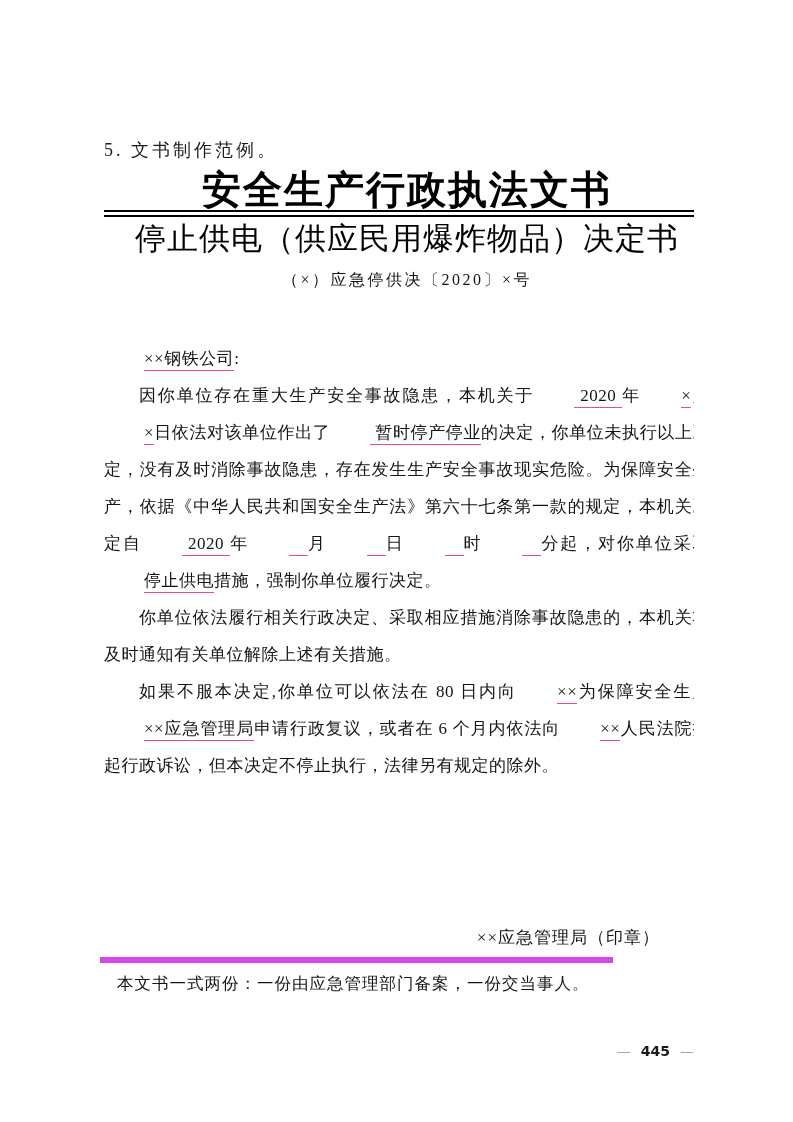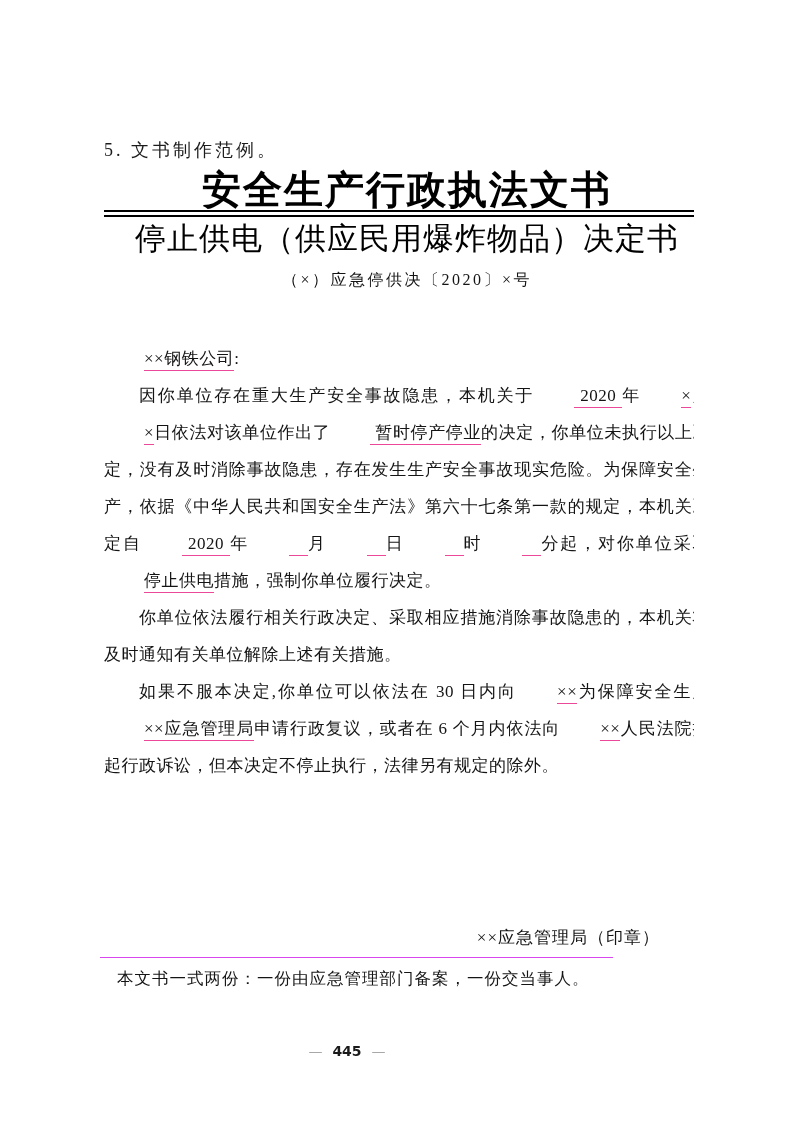--- a/index.html
+++ b/index.html
@@ -73,35 +73,35 @@
     line-height: 37px;
     letter-spacing: 1px;
   }
   .sig-issuer { padding-right: 50px; }
   .sig-date   { padding-right: 68px; }
   .footnote {
     position: absolute;
     left: 100px;
     right: 81px;
     top: 957px;
-    border-top: 1px solid #d946ef;
+    border-top: 6px solid #d946ef;
     padding-top: 9px;
   }
   .footnote-text {
     font-size: 16.5px;
     letter-spacing: 1px;
     text-indent: 17px;
     line-height: 24px;
   }
   .page-number {
     position: absolute;
     top: 1043px;
     left: 0;
     width: 100%;
-    text-align: center;
+    text-align: right;
     font-family: "DejaVu Sans", "Liberation Sans", sans-serif;
     font-size: 14px;
   }
   .page-number .dash { color: #a8a8a8; letter-spacing: 0; }
   .page-number .num  { color: #1a1a1a; font-weight: 600; margin: 0 10px; }
 </style>
 </head>
 <body>
 
 <div class="page">
@@ -114,21 +114,21 @@
     <div class="double-rule"></div>
 
     <div class="doc-subtitle">停止供电（供应民用爆炸物品）决定书</div>
 
     <div class="doc-number">（×）应急停供决〔2020〕×号</div>
 
     <div class="body-text">
       <p class="salutation"><span class="u">××钢铁公司</span><span>:</span></p>
       <p class="para"><span>因你单位存在重大生产安全事故隐患，本机关于</span><span class="u"> 2020 </span><span>年</span><span class="u">×</span><span>月</span><span class="u">×</span><span>日依法对该单位作出了</span><span class="u"> 暂时停产停业</span><span>的决定，你单位未执行以上决定，没有及时消除事故隐患，存在发生生产安全事故现实危险。为保障安全生产，依据《中华人民共和国安全生产法》第六十七条第一款的规定，本机关决定自</span><span class="u"> 2020 </span><span>年</span><span class="u">　</span><span>月</span><span class="u">　</span><span>日</span><span class="u">　</span><span>时</span><span class="u">　</span><span>分起，对你单位采取</span><span class="u">停止供电</span><span>措施，强制你单位履行决定。</span></p>
       <p class="para"><span>你单位依法履行相关行政决定、采取相应措施消除事故隐患的，本机关将及时通知有关单位解除上述有关措施。</span></p>
-      <p class="para"><span>如果不服本决定,你单位可以依法在 30 日内向</span><span class="u">××</span><span>为保障安全生产</span><span class="u">××应急管理局</span><span>申请行政复议，或者在 6 个月内依法向</span><span class="u">××</span><span>人民法院提起行政诉讼，但本决定不停止执行，法律另有规定的除外。</span></p>
+      <p class="para"><span>如果不服本决定,你单位可以依法在 80 日内向</span><span class="u">××</span><span>为保障安全生产</span><span class="u">××应急管理局</span><span>申请行政复议，或者在 6 个月内依法向</span><span class="u">××</span><span>人民法院提起行政诉讼，但本决定不停止执行，法律另有规定的除外。</span></p>
     </div>
 
     <div class="signature">
       <div class="sig-issuer">××应急管理局（印章）</div>
     </div>
 
   </div>
 
   <div class="footnote">
     <div class="footnote-text">本文书一式两份：一份由应急管理部门备案，一份交当事人。</div>

